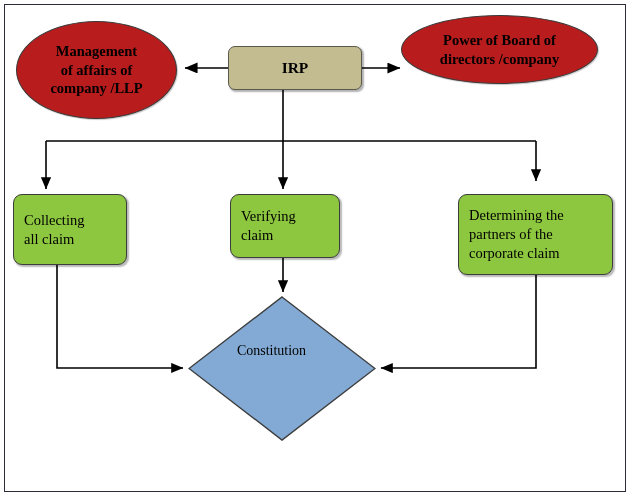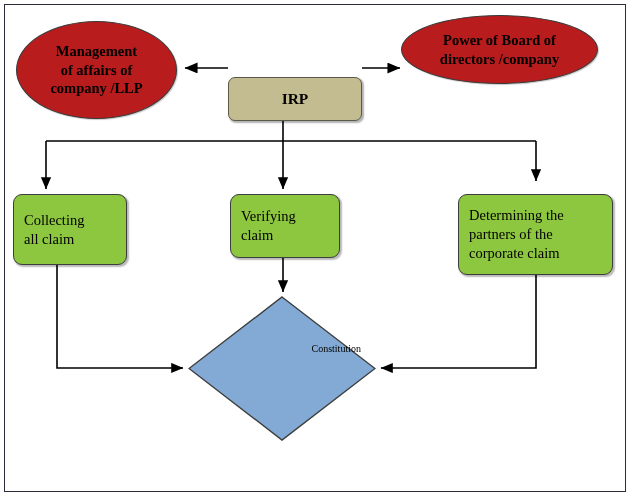--- a/index.html
+++ b/index.html
@@ -97,24 +97,24 @@
     left: 0;
     top: 0;
     width: 100%;
     height: 100%;
   }
   .diamond-label {
     position: absolute;
     left: 26%;
     top: 32%;
     width: 66%;
-    font-size: 10px;
+    font-size: 14px;
     color: #000;
     line-height: 1.32;
-    text-align: right;
+    text-align: left;
   }
 </style>
 </head>
 <body>
 
 <div id="canvas">
 
   <div id="frame"></div>
 
   <svg id="edges" viewBox="0 0 631 497" xmlns="http://www.w3.org/2000/svg">
@@ -163,21 +163,21 @@
   </svg>
 
   <div class="node ellipse" style="left:16px; top:21px; width:161px; height:98px;">
     <div class="label">
       <div>Management</div>
       <div>of affairs of</div>
       <div>company /LLP</div>
     </div>
   </div>
 
-  <div class="node rrect-irp" style="left:228px; top:46px; width:134px; height:44px;margin-top:31px;">
+  <div class="node rrect-irp" style="left:228px; top:46px; width:134px; height:44px;">
     <div class="label">IRP</div>
   </div>
 
   <div class="node ellipse" style="left:401px; top:15px; width:197px; height:69px;">
     <div class="label">
       <div>Power of Board of</div>
       <div>directors /company</div>
     </div>
   </div>
 

